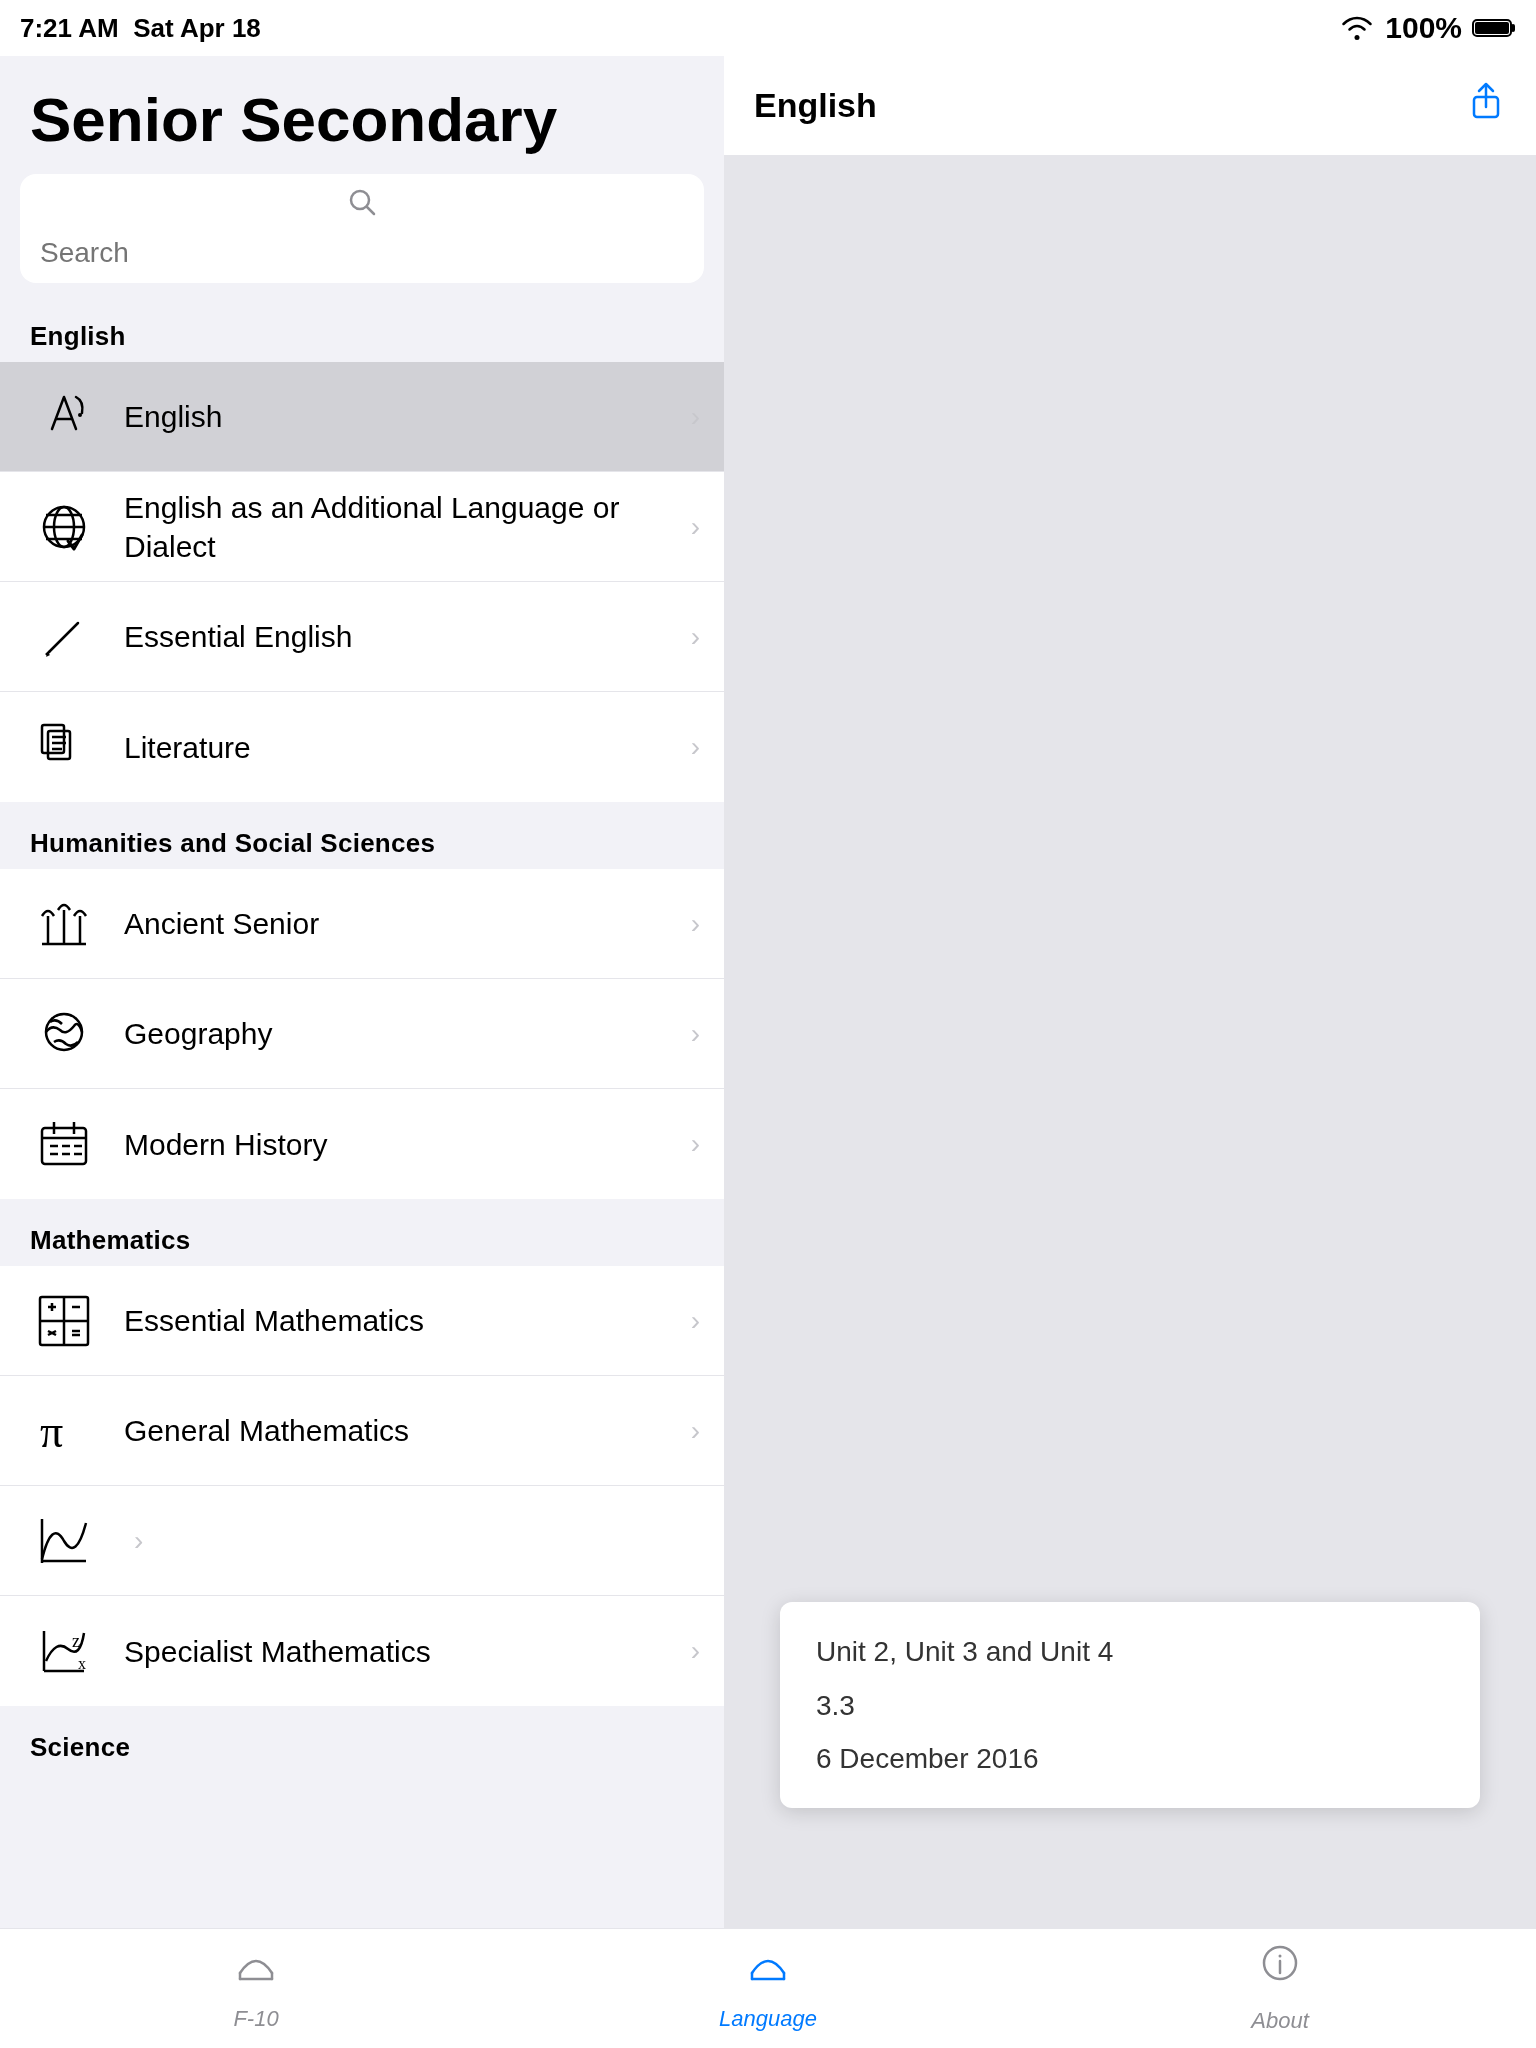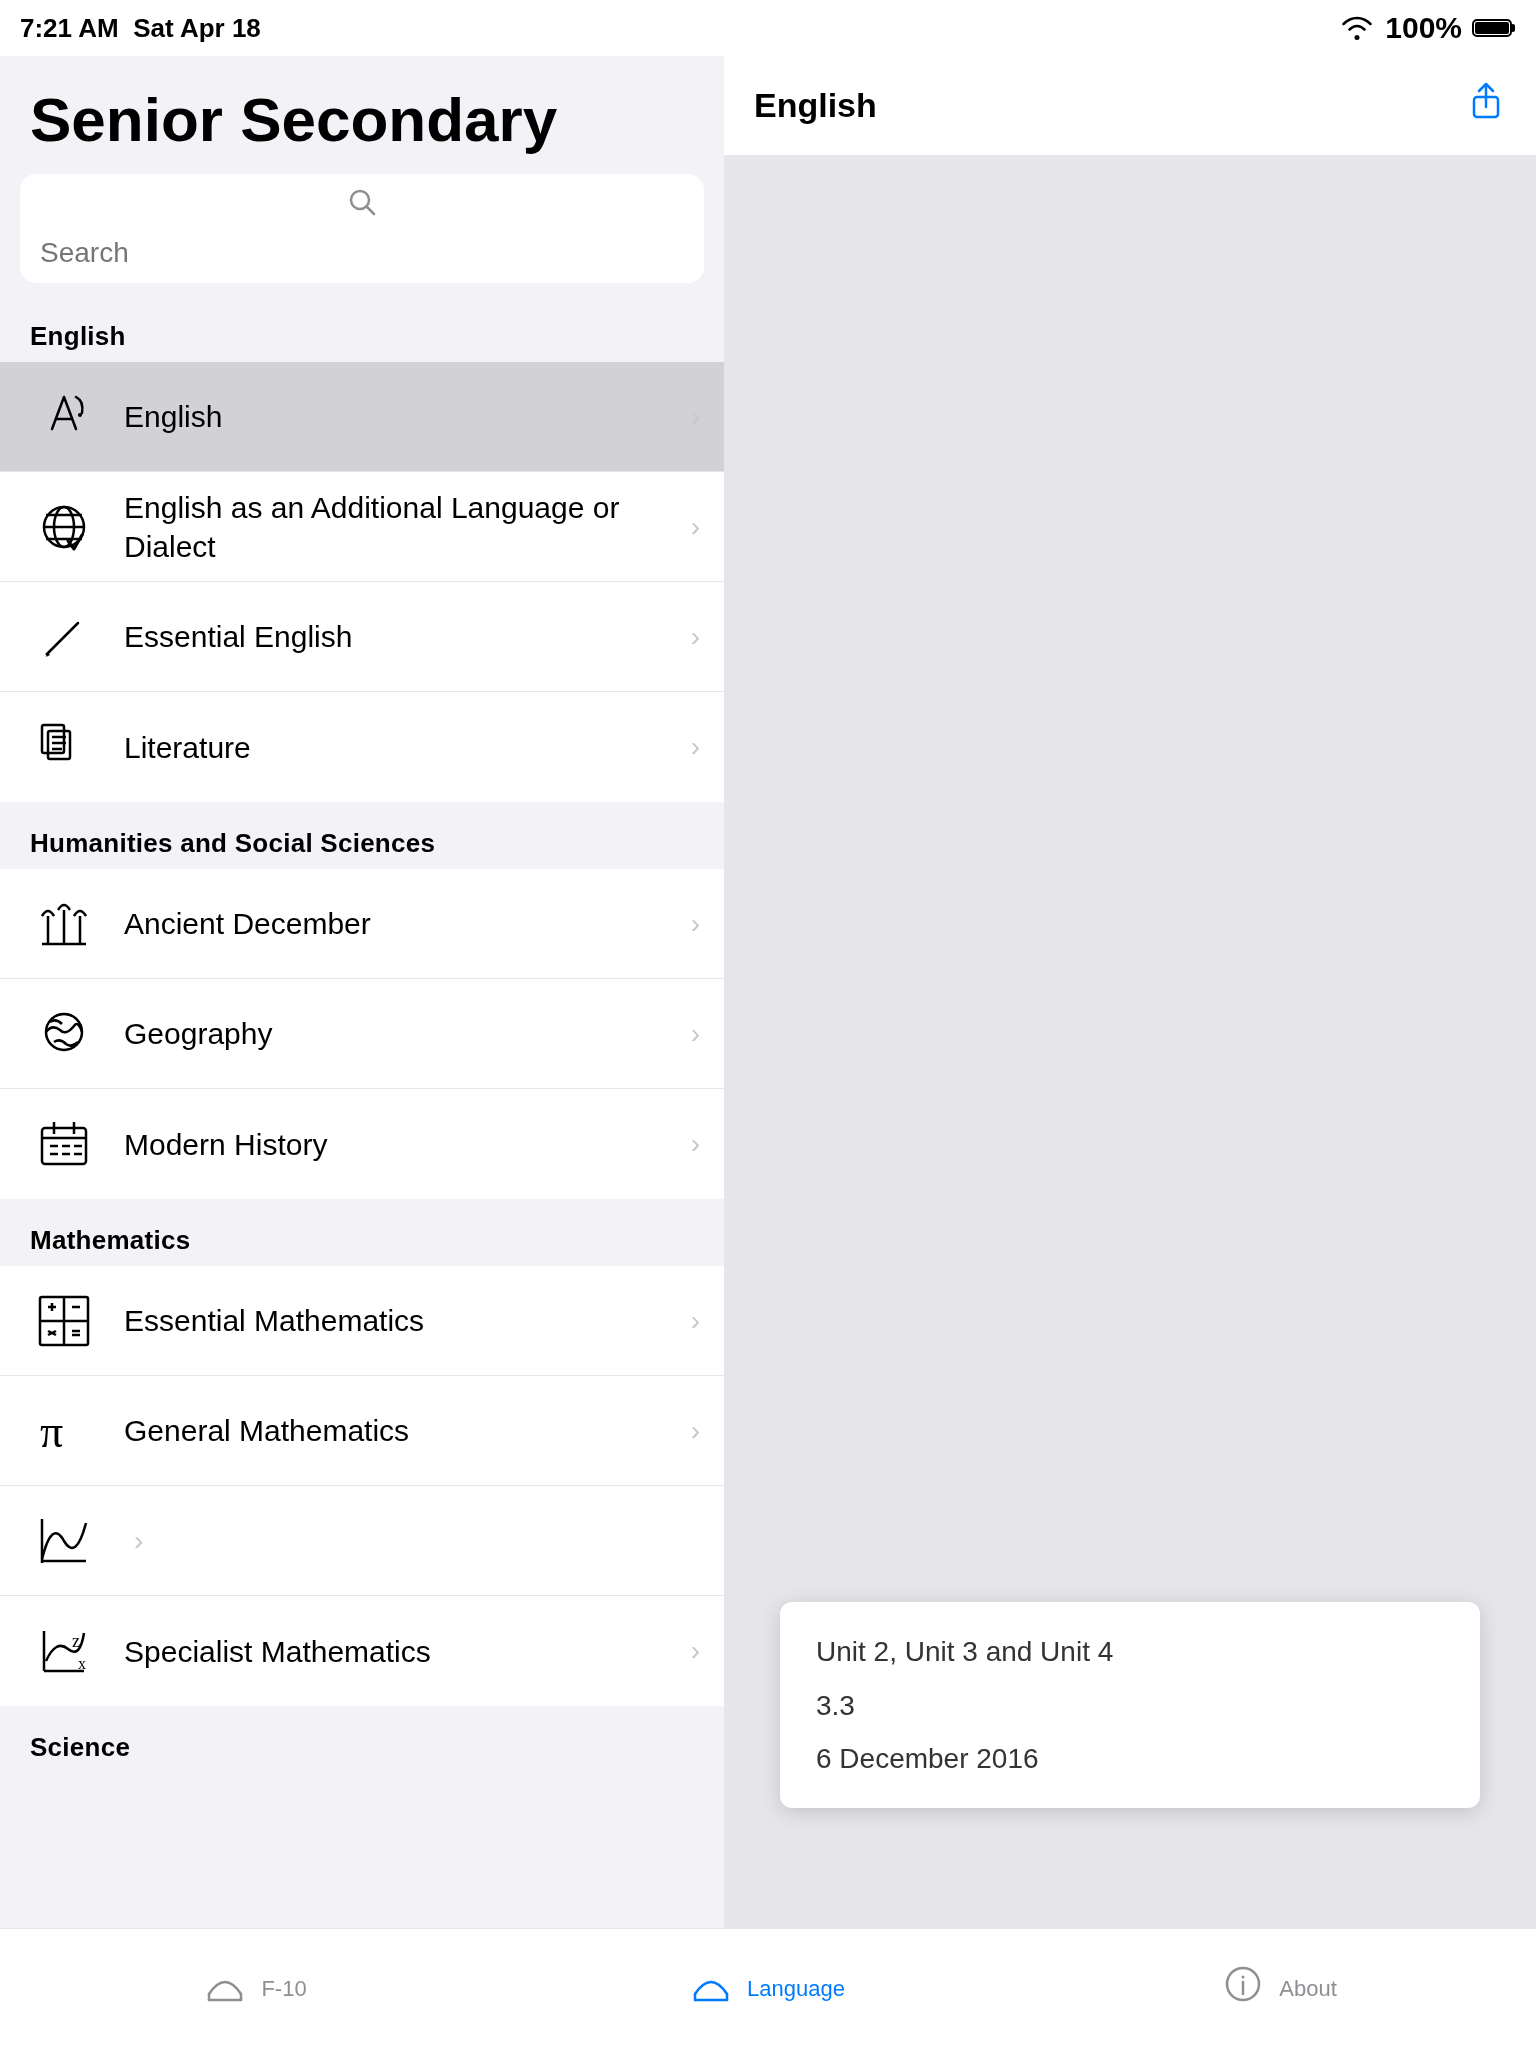--- a/index.html
+++ b/index.html
@@ -208,25 +208,26 @@
     .tab-bar {
       background: #fff;
       border-top: 1px solid #e5e5ea;
       display: flex;
       height: 120px;
       flex-shrink: 0;
     }
     .tab-item {
       flex: 1;
       display: flex;
-      flex-direction: row;
+      flex-direction: column;
       align-items: center;
       justify-content: center;
       cursor: pointer;
       gap: 16px;
+      font-style: italic;
     }
     .tab-icon {
       font-size: 36px;
       color: #8e8e93;
     }
     .tab-icon.active { color: #007aff; }
     .tab-label {
       font-size: 22px;
       color: #8e8e93;
     }
@@ -349,21 +350,21 @@
             <svg viewBox="0 0 64 64" fill="none" stroke="#000" stroke-width="2.5">
               <line x1="16" y1="52" x2="16" y2="24"></line>
               <line x1="32" y1="52" x2="32" y2="18"></line>
               <line x1="48" y1="52" x2="48" y2="24"></line>
               <path d="M10 24 Q16 14 22 24"></path>
               <path d="M26 18 Q32 8 38 18"></path>
               <path d="M42 24 Q48 14 54 24"></path>
               <line x1="10" y1="52" x2="54" y2="52"></line>
             </svg>
           </div>
-          <span class="list-item-label">Ancient December</span>
+          <span class="list-item-label">Ancient Senior</span>
           <span class="list-item-chevron">›</span>
         </div>
 
         <div class="list-item">
           <div class="list-item-icon">
             <svg viewBox="0 0 64 64" fill="none" stroke="#000" stroke-width="2.5">
               <circle cx="32" cy="30" r="18"></circle>
               <path d="M14 30 Q20 22 28 28 Q34 34 42 24 Q46 18 50 30"></path>
               <path d="M18 20 Q24 16 30 22"></path>
               <path d="M22 40 Q28 36 34 42 Q40 46 46 40"></path>

